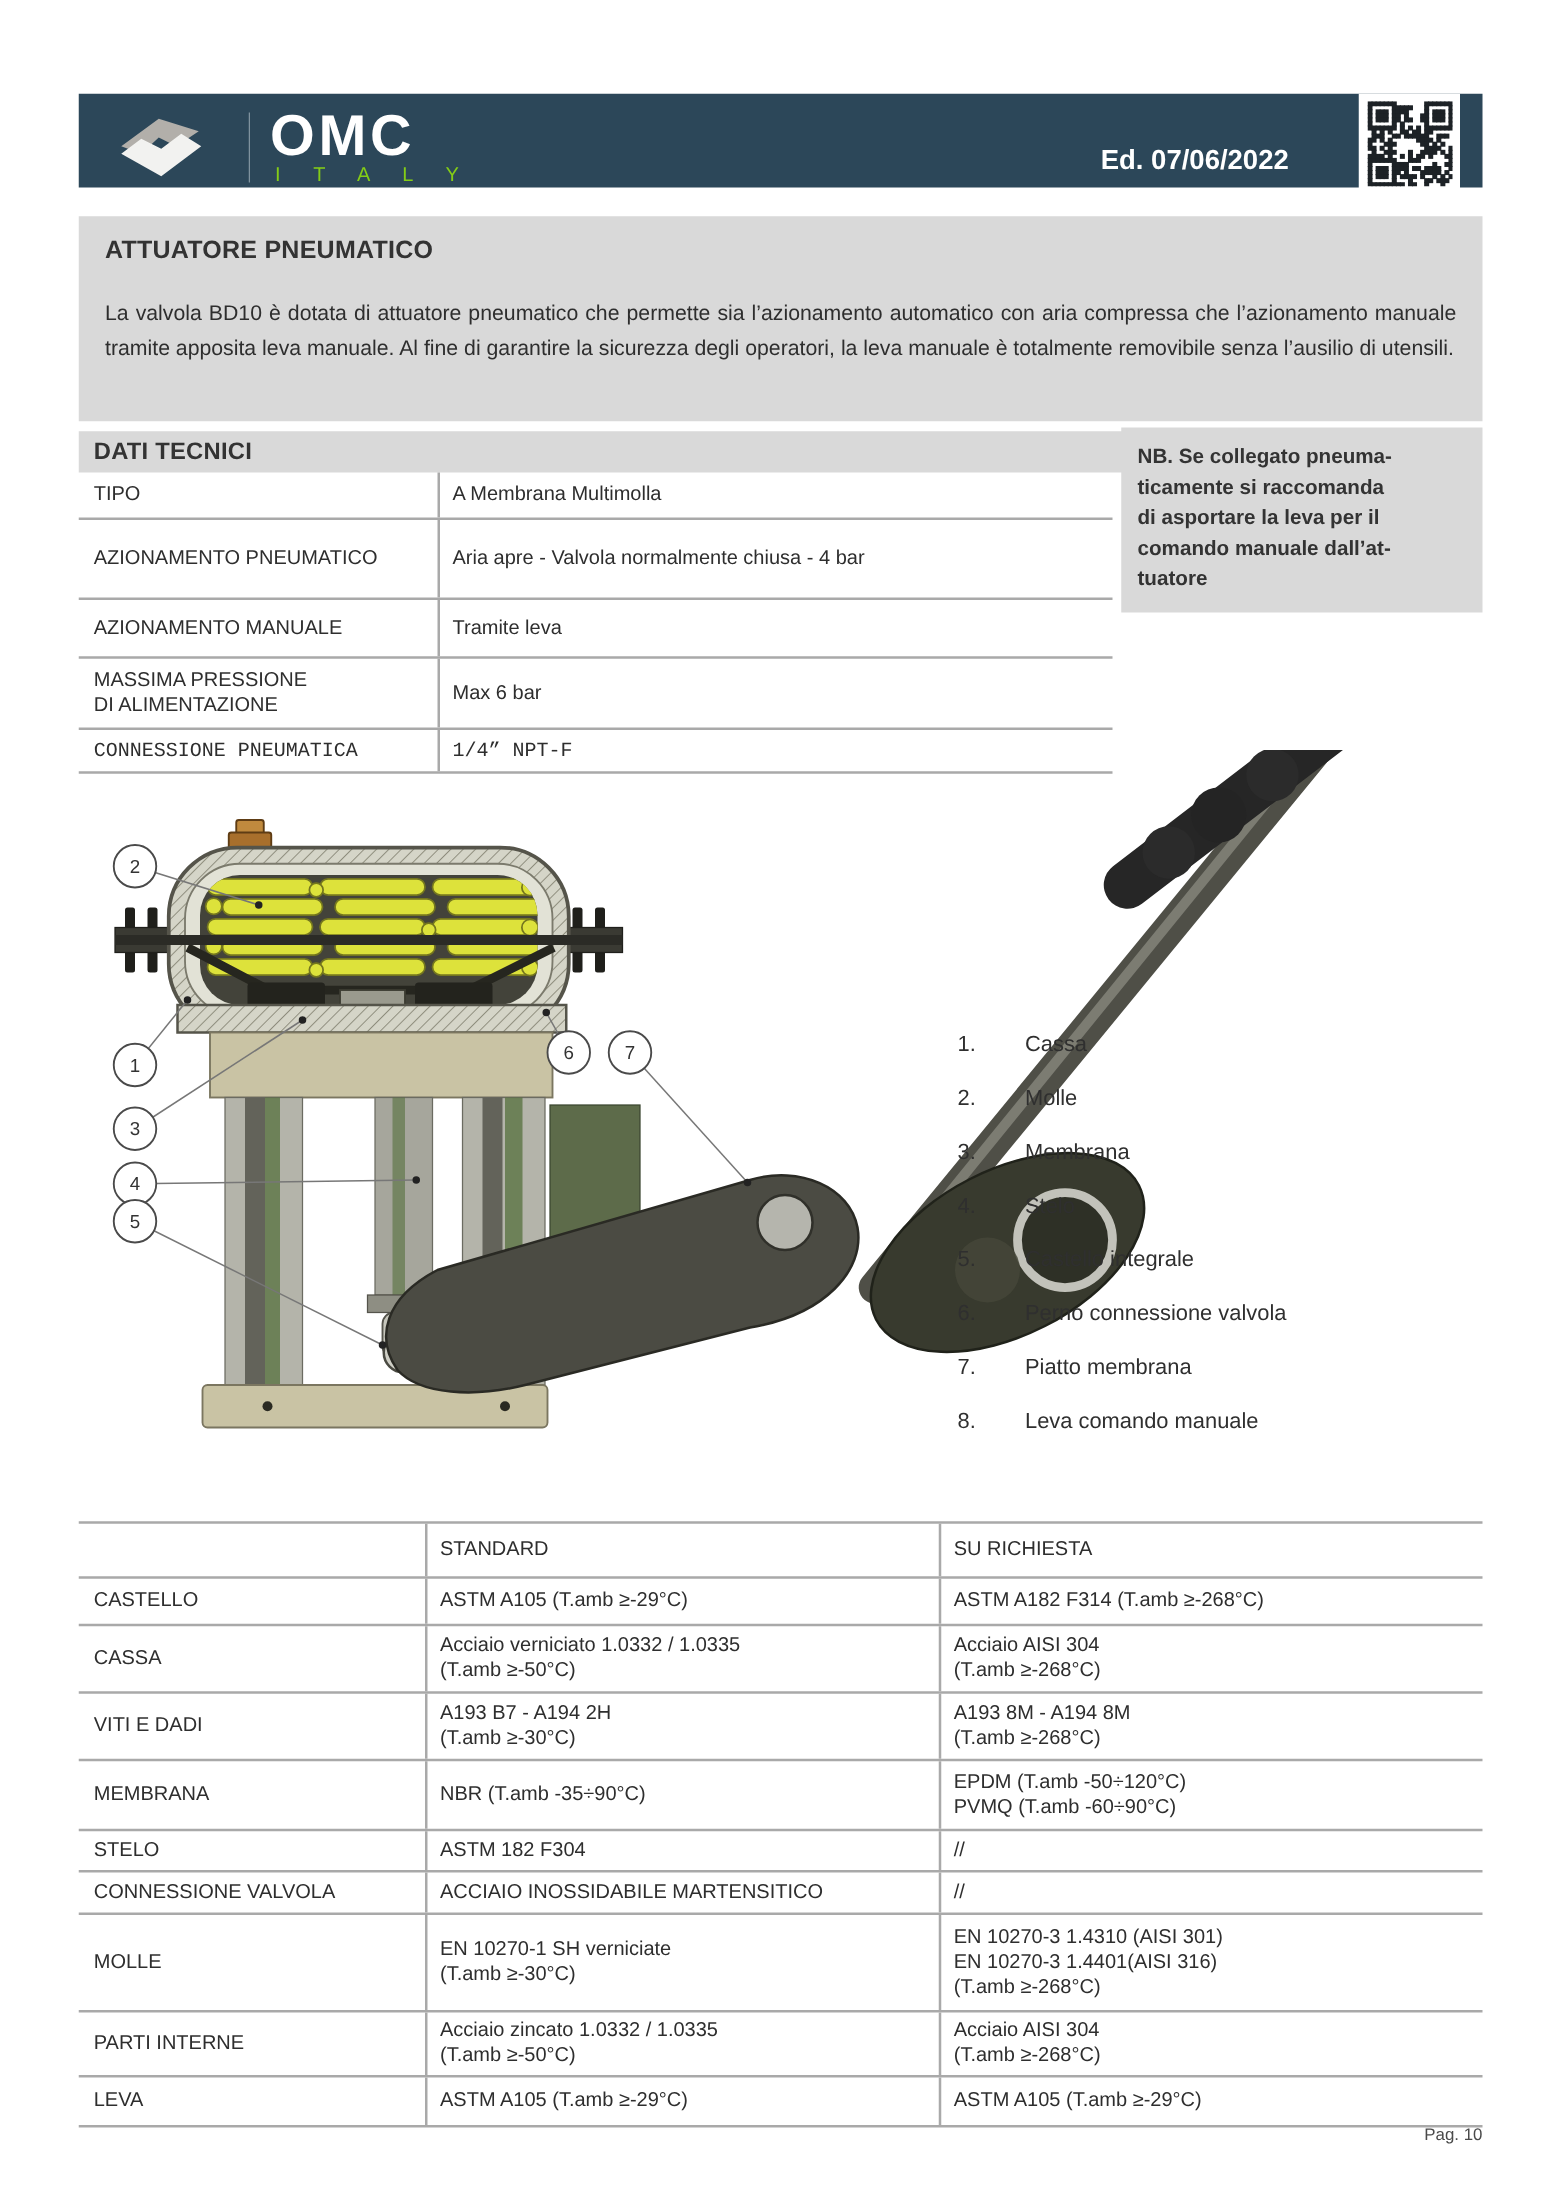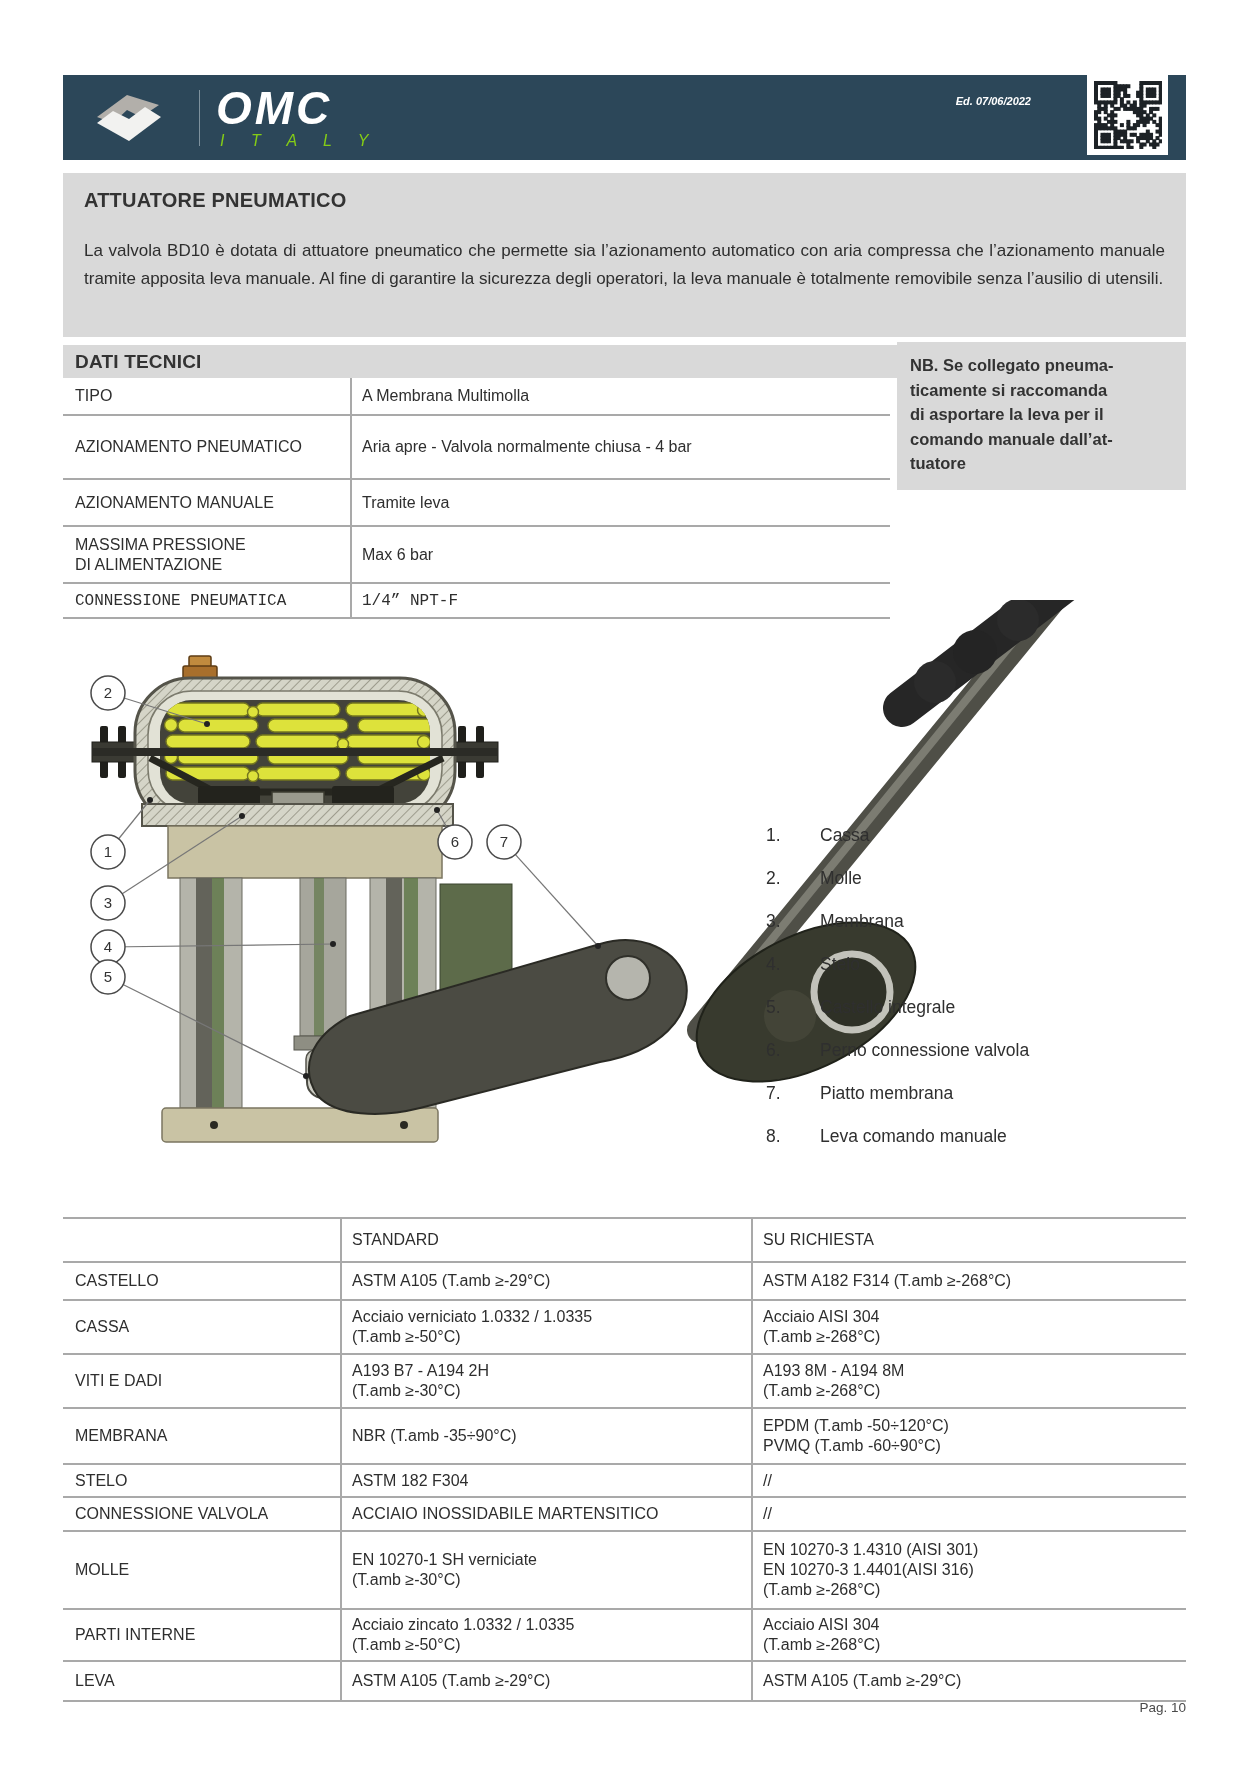--- a/index.html
+++ b/index.html
@@ -2,30 +2,29 @@
 <html><head>
 <meta charset="utf-8">
 <style>
   html,body { margin:0; padding:0; background:#ffffff; }
   .page {
     position:relative; width:1249px; height:1767px; background:#ffffff;
     font-family:"Liberation Sans", sans-serif; color:#2e2e2e; overflow:hidden;
   }
   
   .band {
-    position:absolute; left:63px; top:75px; width:1123px; height:85px;
+    position:absolute; left:63px; top:75px; width:1123px; height:75px;
     background:#2c4759;
-    font-style:italic;
   }
   .logo-wrap { position:absolute; left:20px; top:8px; height:70px; display:flex; align-items:center; }
   .logo-mark { width:110px; height:70px; }
   .logo-divider { width:1px; height:56px; background:#7f929e; margin:0 16px 0 6px; }
   .brand-text { color:#ffffff; font-weight:bold; font-size:46px; letter-spacing:3px; line-height:44px; }
   .brand-sub { color:#84cc16; font-size:16px; letter-spacing:11px; margin-top:2px; margin-left:4px; }
-  .edition { position:absolute; right:155px; top:20px; color:#ffffff; font-weight:bold; font-size:11px;margin-left:12px; }
+  .edition { position:absolute; right:155px; top:40px; color:#ffffff; font-weight:bold; font-size:22px;margin-left:12px; }
   .qr-box { position:absolute; right:18px; top:0px; width:81px; height:80px; background:#ffffff; display:flex; align-items:center; justify-content:center; }
   
   .intro {
     position:absolute; left:63px; top:173px; width:1123px; height:164px;
     background:#d9d9d9; box-sizing:border-box; padding:16px 21px;
   }
   .intro-title { font-size:20px; font-weight:bold; color:#333333; letter-spacing:.2px; margin-bottom:25px; }
   .intro-body { font-size:17px; line-height:27.5px; text-align:justify; color:#2e2e2e; }
   
   .secbar {

